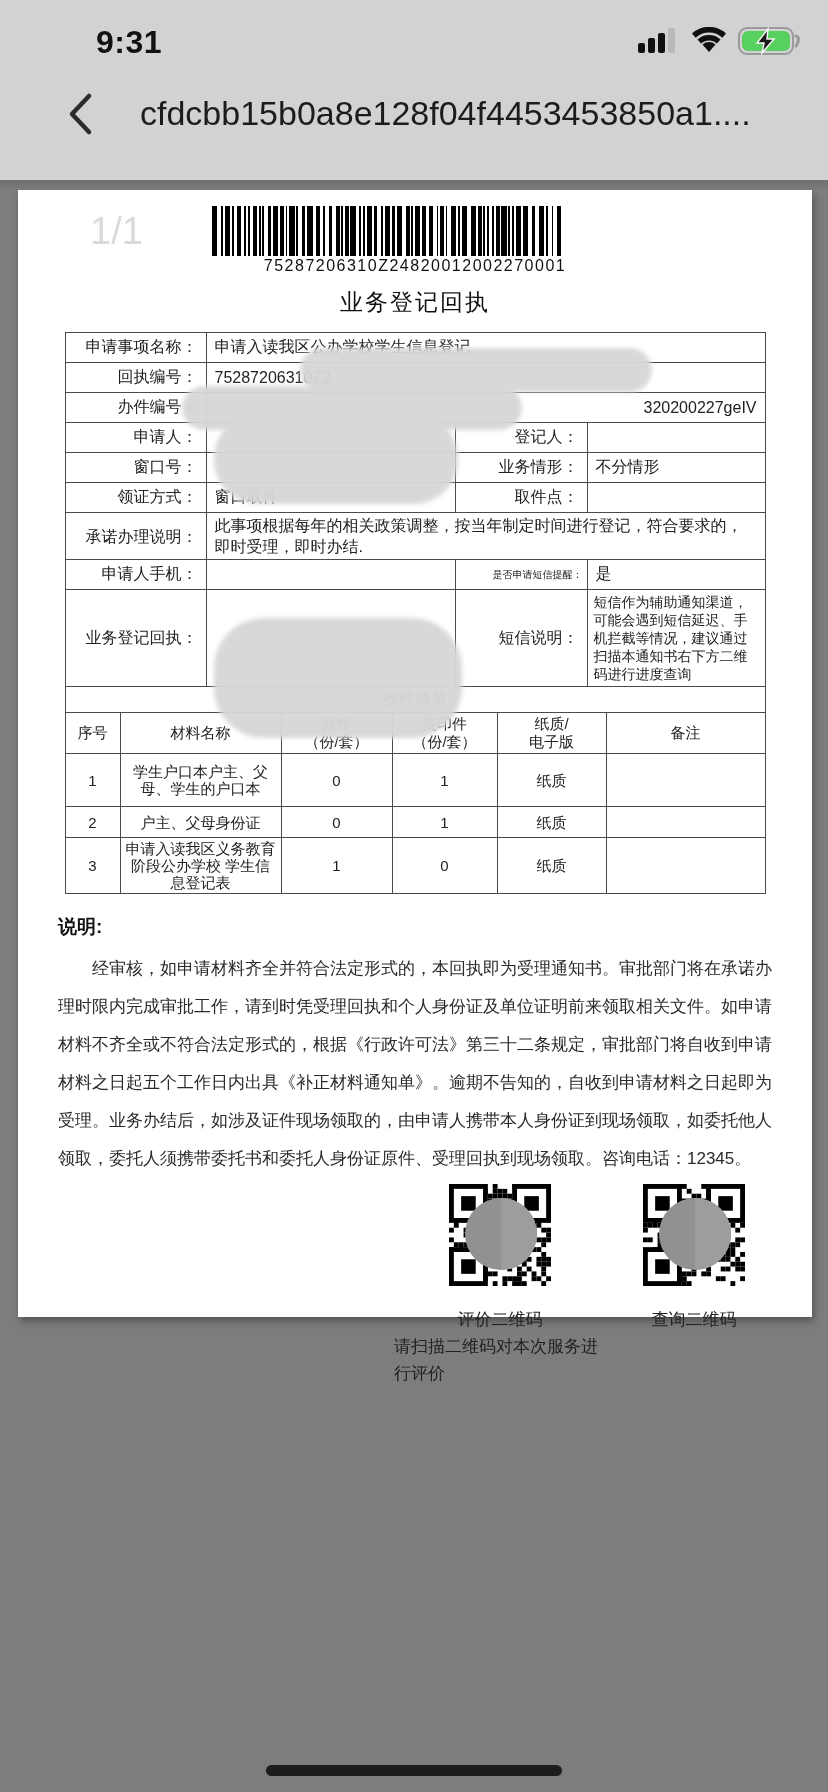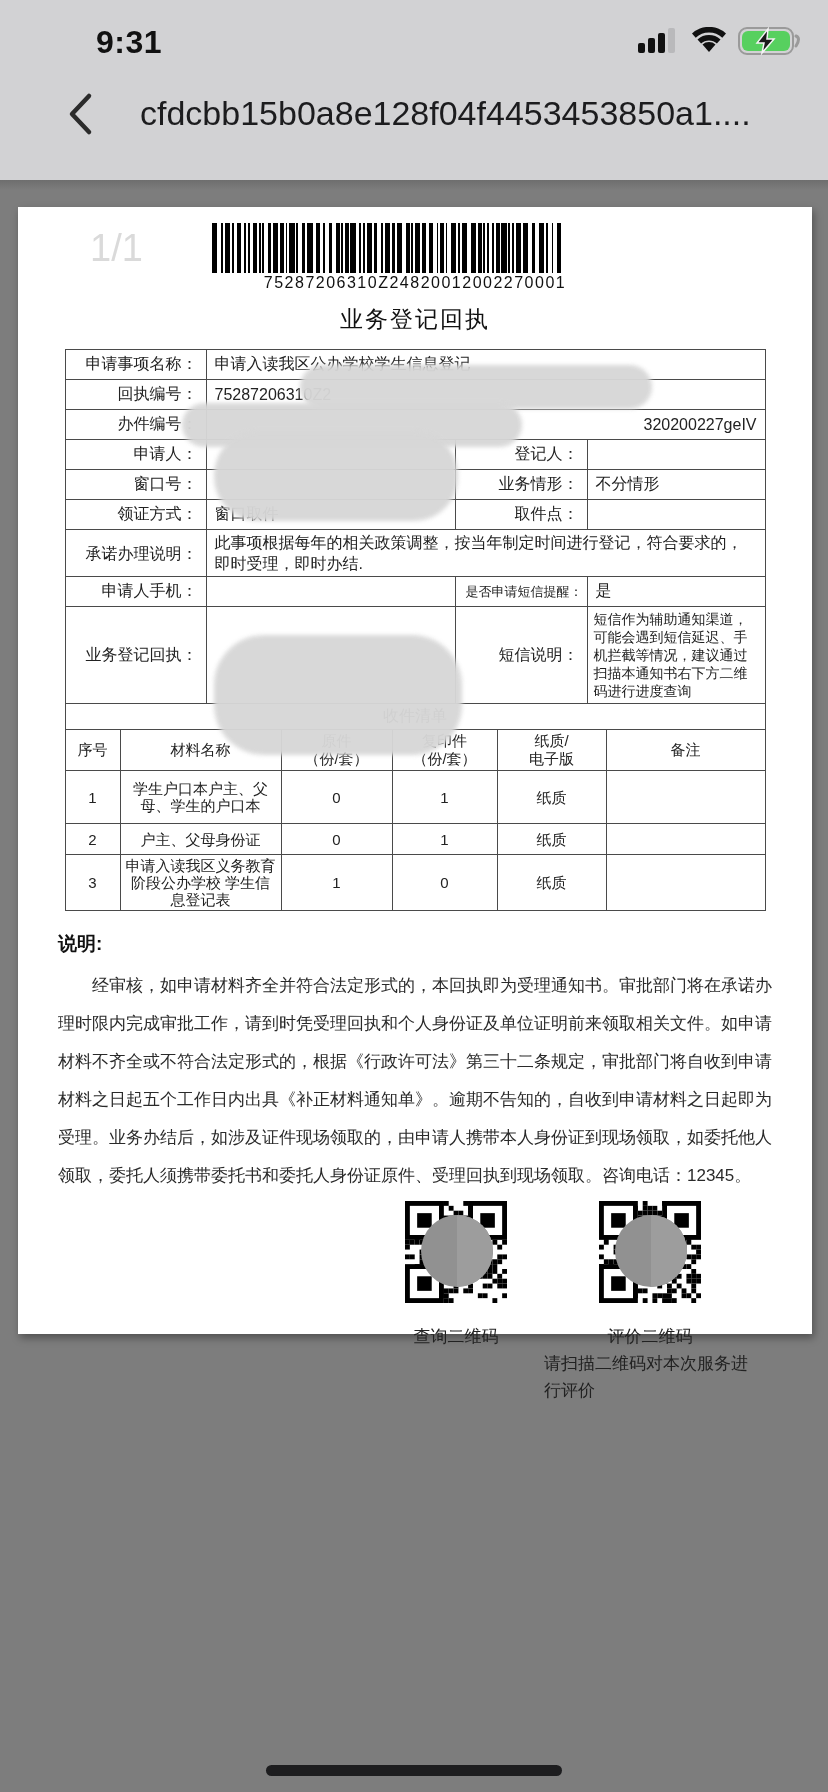--- a/index.html
+++ b/index.html
@@ -11,37 +11,37 @@
                  background:linear-gradient(#6e6e6e,rgba(125,125,125,0));}
   .statusbar{position:absolute;top:22px;left:0;width:828px;height:44px;display:flex;align-items:center;}
   .time{position:absolute;left:52px;top:2px;font-size:32px;font-weight:bold;color:#111;letter-spacing:.5px;margin-left:44px;}
   .sb-icons{position:absolute;right:26px;top:4px;display:flex;align-items:center;gap:10px;}
   .navbar{position:absolute;top:86px;left:0;width:828px;height:64px;display:flex;align-items:center;margin-left:28px;}
   .back-btn{position:absolute;left:28px;top:2px;width:48px;height:52px;display:flex;align-items:center;justify-content:center;cursor:pointer;}
   .nav-title{position:absolute;left:112px;top:8px;width:660px;font-size:34px;color:#1c1c1e;
              white-space:nowrap;overflow:hidden;}
   
   .doc-area{position:absolute;top:190px;left:0;width:828px;height:1602px;}
-  .page{position:absolute;left:18px;top:17px;width:794px;height:1127px;background:#ffffff;
+  .page{position:absolute;left:18px;top:0;width:794px;height:1127px;background:#ffffff;
         box-shadow:2px 4px 8px rgba(0,0,0,.35);color:#222;}
   .page-badge{position:absolute;left:72px;top:20px;font-size:38px;color:#dadada;}
   .barcode-wrap{padding-top:16px;text-align:center;}
   .barcode{width:406px;height:50px;margin:0 auto;display:flex;}
   .barcode i{display:block;height:100%;}
   .barcode-number{font-size:16px;color:#111;letter-spacing:1.5px;margin-top:1px;}
   .doc-title{text-align:center;font-size:23px;font-weight:normal;color:#111;margin-top:12px;letter-spacing:2px;}
   table{border-collapse:collapse;table-layout:fixed;}
   .info-table{width:700px;margin:14px auto 0;font-size:16px;color:#222;}
   .mat-table{width:700px;margin:-1px auto 0;font-size:15px;color:#222;}
   td,th{border:1px solid #4a4a4a;padding:2px 8px;overflow:hidden;}
   .lbl{text-align:right;white-space:nowrap;color:#222;}
   .r-s td{height:25px;}
   .r-d td{height:40px;line-height:21px;}
   .r-t td{height:74px;}
-  .tight{font-size:13px;padding-right:4px;}
+  .tight{font-size:10px;padding-right:4px;}
   .small{font-size:14px;line-height:18px;padding:3px 6px;}
   .section-title{text-align:center;height:18px;font-size:16px;padding:2px;}
   .mat-table th{font-weight:normal;text-align:center;white-space:pre-line;line-height:18px;height:38px;padding:1px 4px;}
   .mat-table td{text-align:center;line-height:17px;padding:2px 4px;}
   .mh1 td{height:48px;}
   .mh2 td{height:26px;}
   .mh3 td{height:44px;}
   
   .notes{width:714px;margin:20px auto 0;}
   .notes-heading{font-size:19px;font-weight:bold;color:#111;}
@@ -281,154 +281,20 @@
         </tr>
       </tbody>
         </table>
 
       <div class="notes">
         <div class="notes-heading">说明:</div>
         <p class="notes-body">经审核，如申请材料齐全并符合法定形式的，本回执即为受理通知书。审批部门将在承诺办理时限内完成审批工作，请到时凭受理回执和个人身份证及单位证明前来领取相关文件。如申请材料不齐全或不符合法定形式的，根据《行政许可法》第三十二条规定，审批部门将自收到申请材料之日起五个工作日内出具《补正材料通知单》。逾期不告知的，自收到申请材料之日起即为受理。业务办结后，如涉及证件现场领取的，由申请人携带本人身份证到现场领取，如委托他人领取，委托人须携带委托书和委托人身份证原件、受理回执到现场领取。咨询电话：12345。</p>
       </div>
 
       <div class="qr-row">
-        <div class="qr-col narrow">
-          <div class="qr-box" id="qr2"><svg width="102" height="102" viewBox="0 0 102 102">
-                <rect x="34" y="0" width="4.857142857142857" height="4.857142857142857" fill="#000"></rect>
-                <rect x="38.857142857142854" y="0" width="4.857142857142857" height="4.857142857142857" fill="#000"></rect>
-                <rect x="58.28571428571428" y="0" width="4.857142857142857" height="4.857142857142857" fill="#000"></rect>
-                <rect x="63.14285714285714" y="0" width="4.857142857142857" height="4.857142857142857" fill="#000"></rect>
-                <rect x="43.71428571428571" y="4.857142857142857" width="4.857142857142857" height="4.857142857142857" fill="#000"></rect>
-                <rect x="63.14285714285714" y="4.857142857142857" width="4.857142857142857" height="4.857142857142857" fill="#000"></rect>
-                <rect x="48.57142857142857" y="9.714285714285714" width="4.857142857142857" height="4.857142857142857" fill="#000"></rect>
-                <rect x="53.42857142857142" y="9.714285714285714" width="4.857142857142857" height="4.857142857142857" fill="#000"></rect>
-                <rect x="63.14285714285714" y="9.714285714285714" width="4.857142857142857" height="4.857142857142857" fill="#000"></rect>
-                <rect x="34" y="14.57142857142857" width="4.857142857142857" height="4.857142857142857" fill="#000"></rect>
-                <rect x="38.857142857142854" y="14.57142857142857" width="4.857142857142857" height="4.857142857142857" fill="#000"></rect>
-                <rect x="43.71428571428571" y="14.57142857142857" width="4.857142857142857" height="4.857142857142857" fill="#000"></rect>
-                <rect x="58.28571428571428" y="14.57142857142857" width="4.857142857142857" height="4.857142857142857" fill="#000"></rect>
-                <rect x="38.857142857142854" y="19.428571428571427" width="4.857142857142857" height="4.857142857142857" fill="#000"></rect>
-                <rect x="43.71428571428571" y="19.428571428571427" width="4.857142857142857" height="4.857142857142857" fill="#000"></rect>
-                <rect x="53.42857142857142" y="19.428571428571427" width="4.857142857142857" height="4.857142857142857" fill="#000"></rect>
-                <rect x="63.14285714285714" y="19.428571428571427" width="4.857142857142857" height="4.857142857142857" fill="#000"></rect>
-                <rect x="34" y="24.285714285714285" width="4.857142857142857" height="4.857142857142857" fill="#000"></rect>
-                <rect x="38.857142857142854" y="24.285714285714285" width="4.857142857142857" height="4.857142857142857" fill="#000"></rect>
-                <rect x="43.71428571428571" y="24.285714285714285" width="4.857142857142857" height="4.857142857142857" fill="#000"></rect>
-                <rect x="53.42857142857142" y="24.285714285714285" width="4.857142857142857" height="4.857142857142857" fill="#000"></rect>
-                <rect x="58.28571428571428" y="24.285714285714285" width="4.857142857142857" height="4.857142857142857" fill="#000"></rect>
-                <rect x="63.14285714285714" y="24.285714285714285" width="4.857142857142857" height="4.857142857142857" fill="#000"></rect>
-                <rect x="34" y="29.14285714285714" width="4.857142857142857" height="4.857142857142857" fill="#000"></rect>
-                <rect x="48.57142857142857" y="29.14285714285714" width="4.857142857142857" height="4.857142857142857" fill="#000"></rect>
-                <rect x="53.42857142857142" y="29.14285714285714" width="4.857142857142857" height="4.857142857142857" fill="#000"></rect>
-                <rect x="9.714285714285714" y="34" width="4.857142857142857" height="4.857142857142857" fill="#000"></rect>
-                <rect x="29.14285714285714" y="34" width="4.857142857142857" height="4.857142857142857" fill="#000"></rect>
-                <rect x="48.57142857142857" y="34" width="4.857142857142857" height="4.857142857142857" fill="#000"></rect>
-                <rect x="0" y="38.857142857142854" width="4.857142857142857" height="4.857142857142857" fill="#000"></rect>
-                <rect x="4.857142857142857" y="38.857142857142854" width="4.857142857142857" height="4.857142857142857" fill="#000"></rect>
-                <rect x="9.714285714285714" y="38.857142857142854" width="4.857142857142857" height="4.857142857142857" fill="#000"></rect>
-                <rect x="14.57142857142857" y="38.857142857142854" width="4.857142857142857" height="4.857142857142857" fill="#000"></rect>
-                <rect x="38.857142857142854" y="38.857142857142854" width="4.857142857142857" height="4.857142857142857" fill="#000"></rect>
-                <rect x="43.71428571428571" y="38.857142857142854" width="4.857142857142857" height="4.857142857142857" fill="#000"></rect>
-                <rect x="48.57142857142857" y="38.857142857142854" width="4.857142857142857" height="4.857142857142857" fill="#000"></rect>
-                <rect x="63.14285714285714" y="38.857142857142854" width="4.857142857142857" height="4.857142857142857" fill="#000"></rect>
-                <rect x="68" y="38.857142857142854" width="4.857142857142857" height="4.857142857142857" fill="#000"></rect>
-                <rect x="72.85714285714285" y="38.857142857142854" width="4.857142857142857" height="4.857142857142857" fill="#000"></rect>
-                <rect x="77.71428571428571" y="38.857142857142854" width="4.857142857142857" height="4.857142857142857" fill="#000"></rect>
-                <rect x="87.42857142857142" y="38.857142857142854" width="4.857142857142857" height="4.857142857142857" fill="#000"></rect>
-                <rect x="97.14285714285714" y="38.857142857142854" width="4.857142857142857" height="4.857142857142857" fill="#000"></rect>
-                <rect x="0" y="43.71428571428571" width="4.857142857142857" height="4.857142857142857" fill="#000"></rect>
-                <rect x="34" y="43.71428571428571" width="4.857142857142857" height="4.857142857142857" fill="#000"></rect>
-                <rect x="38.857142857142854" y="43.71428571428571" width="4.857142857142857" height="4.857142857142857" fill="#000"></rect>
-                <rect x="43.71428571428571" y="43.71428571428571" width="4.857142857142857" height="4.857142857142857" fill="#000"></rect>
-                <rect x="48.57142857142857" y="43.71428571428571" width="4.857142857142857" height="4.857142857142857" fill="#000"></rect>
-                <rect x="53.42857142857142" y="43.71428571428571" width="4.857142857142857" height="4.857142857142857" fill="#000"></rect>
-                <rect x="58.28571428571428" y="43.71428571428571" width="4.857142857142857" height="4.857142857142857" fill="#000"></rect>
-                <rect x="72.85714285714285" y="43.71428571428571" width="4.857142857142857" height="4.857142857142857" fill="#000"></rect>
-                <rect x="77.71428571428571" y="43.71428571428571" width="4.857142857142857" height="4.857142857142857" fill="#000"></rect>
-                <rect x="92.28571428571428" y="43.71428571428571" width="4.857142857142857" height="4.857142857142857" fill="#000"></rect>
-                <rect x="14.57142857142857" y="48.57142857142857" width="4.857142857142857" height="4.857142857142857" fill="#000"></rect>
-                <rect x="19.428571428571427" y="48.57142857142857" width="4.857142857142857" height="4.857142857142857" fill="#000"></rect>
-                <rect x="24.285714285714285" y="48.57142857142857" width="4.857142857142857" height="4.857142857142857" fill="#000"></rect>
-                <rect x="53.42857142857142" y="48.57142857142857" width="4.857142857142857" height="4.857142857142857" fill="#000"></rect>
-                <rect x="58.28571428571428" y="48.57142857142857" width="4.857142857142857" height="4.857142857142857" fill="#000"></rect>
-                <rect x="68" y="48.57142857142857" width="4.857142857142857" height="4.857142857142857" fill="#000"></rect>
-                <rect x="77.71428571428571" y="48.57142857142857" width="4.857142857142857" height="4.857142857142857" fill="#000"></rect>
-                <rect x="82.57142857142857" y="48.57142857142857" width="4.857142857142857" height="4.857142857142857" fill="#000"></rect>
-                <rect x="0" y="53.42857142857142" width="4.857142857142857" height="4.857142857142857" fill="#000"></rect>
-                <rect x="4.857142857142857" y="53.42857142857142" width="4.857142857142857" height="4.857142857142857" fill="#000"></rect>
-                <rect x="14.57142857142857" y="53.42857142857142" width="4.857142857142857" height="4.857142857142857" fill="#000"></rect>
-                <rect x="19.428571428571427" y="53.42857142857142" width="4.857142857142857" height="4.857142857142857" fill="#000"></rect>
-                <rect x="24.285714285714285" y="53.42857142857142" width="4.857142857142857" height="4.857142857142857" fill="#000"></rect>
-                <rect x="29.14285714285714" y="53.42857142857142" width="4.857142857142857" height="4.857142857142857" fill="#000"></rect>
-                <rect x="38.857142857142854" y="53.42857142857142" width="4.857142857142857" height="4.857142857142857" fill="#000"></rect>
-                <rect x="63.14285714285714" y="53.42857142857142" width="4.857142857142857" height="4.857142857142857" fill="#000"></rect>
-                <rect x="77.71428571428571" y="53.42857142857142" width="4.857142857142857" height="4.857142857142857" fill="#000"></rect>
-                <rect x="92.28571428571428" y="53.42857142857142" width="4.857142857142857" height="4.857142857142857" fill="#000"></rect>
-                <rect x="97.14285714285714" y="53.42857142857142" width="4.857142857142857" height="4.857142857142857" fill="#000"></rect>
-                <rect x="14.57142857142857" y="58.28571428571428" width="4.857142857142857" height="4.857142857142857" fill="#000"></rect>
-                <rect x="29.14285714285714" y="58.28571428571428" width="4.857142857142857" height="4.857142857142857" fill="#000"></rect>
-                <rect x="53.42857142857142" y="58.28571428571428" width="4.857142857142857" height="4.857142857142857" fill="#000"></rect>
-                <rect x="82.57142857142857" y="58.28571428571428" width="4.857142857142857" height="4.857142857142857" fill="#000"></rect>
-                <rect x="87.42857142857142" y="58.28571428571428" width="4.857142857142857" height="4.857142857142857" fill="#000"></rect>
-                <rect x="92.28571428571428" y="58.28571428571428" width="4.857142857142857" height="4.857142857142857" fill="#000"></rect>
-                <rect x="9.714285714285714" y="63.14285714285714" width="4.857142857142857" height="4.857142857142857" fill="#000"></rect>
-                <rect x="14.57142857142857" y="63.14285714285714" width="4.857142857142857" height="4.857142857142857" fill="#000"></rect>
-                <rect x="19.428571428571427" y="63.14285714285714" width="4.857142857142857" height="4.857142857142857" fill="#000"></rect>
-                <rect x="24.285714285714285" y="63.14285714285714" width="4.857142857142857" height="4.857142857142857" fill="#000"></rect>
-                <rect x="48.57142857142857" y="63.14285714285714" width="4.857142857142857" height="4.857142857142857" fill="#000"></rect>
-                <rect x="68" y="63.14285714285714" width="4.857142857142857" height="4.857142857142857" fill="#000"></rect>
-                <rect x="82.57142857142857" y="63.14285714285714" width="4.857142857142857" height="4.857142857142857" fill="#000"></rect>
-                <rect x="87.42857142857142" y="63.14285714285714" width="4.857142857142857" height="4.857142857142857" fill="#000"></rect>
-                <rect x="43.71428571428571" y="68" width="4.857142857142857" height="4.857142857142857" fill="#000"></rect>
-                <rect x="53.42857142857142" y="68" width="4.857142857142857" height="4.857142857142857" fill="#000"></rect>
-                <rect x="58.28571428571428" y="68" width="4.857142857142857" height="4.857142857142857" fill="#000"></rect>
-                <rect x="77.71428571428571" y="68" width="4.857142857142857" height="4.857142857142857" fill="#000"></rect>
-                <rect x="82.57142857142857" y="68" width="4.857142857142857" height="4.857142857142857" fill="#000"></rect>
-                <rect x="87.42857142857142" y="68" width="4.857142857142857" height="4.857142857142857" fill="#000"></rect>
-                <rect x="97.14285714285714" y="68" width="4.857142857142857" height="4.857142857142857" fill="#000"></rect>
-                <rect x="34" y="72.85714285714285" width="4.857142857142857" height="4.857142857142857" fill="#000"></rect>
-                <rect x="72.85714285714285" y="72.85714285714285" width="4.857142857142857" height="4.857142857142857" fill="#000"></rect>
-                <rect x="77.71428571428571" y="72.85714285714285" width="4.857142857142857" height="4.857142857142857" fill="#000"></rect>
-                <rect x="82.57142857142857" y="72.85714285714285" width="4.857142857142857" height="4.857142857142857" fill="#000"></rect>
-                <rect x="92.28571428571428" y="72.85714285714285" width="4.857142857142857" height="4.857142857142857" fill="#000"></rect>
-                <rect x="58.28571428571428" y="77.71428571428571" width="4.857142857142857" height="4.857142857142857" fill="#000"></rect>
-                <rect x="87.42857142857142" y="77.71428571428571" width="4.857142857142857" height="4.857142857142857" fill="#000"></rect>
-                <rect x="92.28571428571428" y="77.71428571428571" width="4.857142857142857" height="4.857142857142857" fill="#000"></rect>
-                <rect x="97.14285714285714" y="77.71428571428571" width="4.857142857142857" height="4.857142857142857" fill="#000"></rect>
-                <rect x="48.57142857142857" y="82.57142857142857" width="4.857142857142857" height="4.857142857142857" fill="#000"></rect>
-                <rect x="63.14285714285714" y="82.57142857142857" width="4.857142857142857" height="4.857142857142857" fill="#000"></rect>
-                <rect x="77.71428571428571" y="82.57142857142857" width="4.857142857142857" height="4.857142857142857" fill="#000"></rect>
-                <rect x="82.57142857142857" y="82.57142857142857" width="4.857142857142857" height="4.857142857142857" fill="#000"></rect>
-                <rect x="92.28571428571428" y="82.57142857142857" width="4.857142857142857" height="4.857142857142857" fill="#000"></rect>
-                <rect x="97.14285714285714" y="82.57142857142857" width="4.857142857142857" height="4.857142857142857" fill="#000"></rect>
-                <rect x="34" y="87.42857142857142" width="4.857142857142857" height="4.857142857142857" fill="#000"></rect>
-                <rect x="38.857142857142854" y="87.42857142857142" width="4.857142857142857" height="4.857142857142857" fill="#000"></rect>
-                <rect x="43.71428571428571" y="87.42857142857142" width="4.857142857142857" height="4.857142857142857" fill="#000"></rect>
-                <rect x="48.57142857142857" y="87.42857142857142" width="4.857142857142857" height="4.857142857142857" fill="#000"></rect>
-                <rect x="58.28571428571428" y="87.42857142857142" width="4.857142857142857" height="4.857142857142857" fill="#000"></rect>
-                <rect x="63.14285714285714" y="87.42857142857142" width="4.857142857142857" height="4.857142857142857" fill="#000"></rect>
-                <rect x="34" y="92.28571428571428" width="4.857142857142857" height="4.857142857142857" fill="#000"></rect>
-                <rect x="38.857142857142854" y="92.28571428571428" width="4.857142857142857" height="4.857142857142857" fill="#000"></rect>
-                <rect x="72.85714285714285" y="92.28571428571428" width="4.857142857142857" height="4.857142857142857" fill="#000"></rect>
-                <rect x="77.71428571428571" y="92.28571428571428" width="4.857142857142857" height="4.857142857142857" fill="#000"></rect>
-                <rect x="97.14285714285714" y="92.28571428571428" width="4.857142857142857" height="4.857142857142857" fill="#000"></rect>
-                <rect x="38.857142857142854" y="97.14285714285714" width="4.857142857142857" height="4.857142857142857" fill="#000"></rect>
-                <rect x="43.71428571428571" y="97.14285714285714" width="4.857142857142857" height="4.857142857142857" fill="#000"></rect>
-                <rect x="87.42857142857142" y="97.14285714285714" width="4.857142857142857" height="4.857142857142857" fill="#000"></rect>
-                <rect x="2.4285714285714284" y="2.4285714285714284" width="34" height="34" fill="none" stroke="#000" stroke-width="4.857142857142857"></rect>
-                <rect x="12.142857142857142" y="12.142857142857142" width="14.57142857142857" height="14.57142857142857" fill="#000"></rect>
-                <rect x="65.57142857142858" y="2.4285714285714284" width="34" height="34" fill="none" stroke="#000" stroke-width="4.857142857142857"></rect>
-                <rect x="75.28571428571429" y="12.142857142857142" width="14.57142857142857" height="14.57142857142857" fill="#000"></rect>
-                <rect x="2.4285714285714284" y="65.57142857142858" width="34" height="34" fill="none" stroke="#000" stroke-width="4.857142857142857"></rect>
-                <rect x="12.142857142857142" y="75.28571428571429" width="14.57142857142857" height="14.57142857142857" fill="#000"></rect>
-                <circle cx="52" cy="50" r="36" fill="#919191"></circle>
-                <path d="M52 14 a36 36 0 0 1 0 72 Z" fill="#9d9d9d"></path>
-              </svg></div>
-          <div class="qr-caption">查询二维码</div>
-        </div>
         <div class="qr-col wide">
           <div class="qr-box" id="qr1"><svg width="102" height="102" viewBox="0 0 102 102">
                 <rect x="43.71428571428571" y="0" width="4.857142857142857" height="4.857142857142857" fill="#000"></rect>
                 <rect x="63.14285714285714" y="0" width="4.857142857142857" height="4.857142857142857" fill="#000"></rect>
                 <rect x="34" y="4.857142857142857" width="4.857142857142857" height="4.857142857142857" fill="#000"></rect>
                 <rect x="43.71428571428571" y="4.857142857142857" width="4.857142857142857" height="4.857142857142857" fill="#000"></rect>
                 <rect x="48.57142857142857" y="4.857142857142857" width="4.857142857142857" height="4.857142857142857" fill="#000"></rect>
                 <rect x="53.42857142857142" y="4.857142857142857" width="4.857142857142857" height="4.857142857142857" fill="#000"></rect>
                 <rect x="38.857142857142854" y="9.714285714285714" width="4.857142857142857" height="4.857142857142857" fill="#000"></rect>
                 <rect x="43.71428571428571" y="9.714285714285714" width="4.857142857142857" height="4.857142857142857" fill="#000"></rect>
@@ -560,20 +426,154 @@
                 <rect x="65.57142857142858" y="2.4285714285714284" width="34" height="34" fill="none" stroke="#000" stroke-width="4.857142857142857"></rect>
                 <rect x="75.28571428571429" y="12.142857142857142" width="14.57142857142857" height="14.57142857142857" fill="#000"></rect>
                 <rect x="2.4285714285714284" y="65.57142857142858" width="34" height="34" fill="none" stroke="#000" stroke-width="4.857142857142857"></rect>
                 <rect x="12.142857142857142" y="75.28571428571429" width="14.57142857142857" height="14.57142857142857" fill="#000"></rect>
                 <circle cx="52" cy="50" r="36" fill="#919191"></circle>
                 <path d="M52 14 a36 36 0 0 1 0 72 Z" fill="#9d9d9d"></path>
               </svg></div>
           <div class="qr-caption">评价二维码</div>
           <div class="qr-sub">请扫描二维码对本次服务进行评价</div>
         </div>
+        <div class="qr-col narrow">
+          <div class="qr-box" id="qr2"><svg width="102" height="102" viewBox="0 0 102 102">
+                <rect x="34" y="0" width="4.857142857142857" height="4.857142857142857" fill="#000"></rect>
+                <rect x="38.857142857142854" y="0" width="4.857142857142857" height="4.857142857142857" fill="#000"></rect>
+                <rect x="58.28571428571428" y="0" width="4.857142857142857" height="4.857142857142857" fill="#000"></rect>
+                <rect x="63.14285714285714" y="0" width="4.857142857142857" height="4.857142857142857" fill="#000"></rect>
+                <rect x="43.71428571428571" y="4.857142857142857" width="4.857142857142857" height="4.857142857142857" fill="#000"></rect>
+                <rect x="63.14285714285714" y="4.857142857142857" width="4.857142857142857" height="4.857142857142857" fill="#000"></rect>
+                <rect x="48.57142857142857" y="9.714285714285714" width="4.857142857142857" height="4.857142857142857" fill="#000"></rect>
+                <rect x="53.42857142857142" y="9.714285714285714" width="4.857142857142857" height="4.857142857142857" fill="#000"></rect>
+                <rect x="63.14285714285714" y="9.714285714285714" width="4.857142857142857" height="4.857142857142857" fill="#000"></rect>
+                <rect x="34" y="14.57142857142857" width="4.857142857142857" height="4.857142857142857" fill="#000"></rect>
+                <rect x="38.857142857142854" y="14.57142857142857" width="4.857142857142857" height="4.857142857142857" fill="#000"></rect>
+                <rect x="43.71428571428571" y="14.57142857142857" width="4.857142857142857" height="4.857142857142857" fill="#000"></rect>
+                <rect x="58.28571428571428" y="14.57142857142857" width="4.857142857142857" height="4.857142857142857" fill="#000"></rect>
+                <rect x="38.857142857142854" y="19.428571428571427" width="4.857142857142857" height="4.857142857142857" fill="#000"></rect>
+                <rect x="43.71428571428571" y="19.428571428571427" width="4.857142857142857" height="4.857142857142857" fill="#000"></rect>
+                <rect x="53.42857142857142" y="19.428571428571427" width="4.857142857142857" height="4.857142857142857" fill="#000"></rect>
+                <rect x="63.14285714285714" y="19.428571428571427" width="4.857142857142857" height="4.857142857142857" fill="#000"></rect>
+                <rect x="34" y="24.285714285714285" width="4.857142857142857" height="4.857142857142857" fill="#000"></rect>
+                <rect x="38.857142857142854" y="24.285714285714285" width="4.857142857142857" height="4.857142857142857" fill="#000"></rect>
+                <rect x="43.71428571428571" y="24.285714285714285" width="4.857142857142857" height="4.857142857142857" fill="#000"></rect>
+                <rect x="53.42857142857142" y="24.285714285714285" width="4.857142857142857" height="4.857142857142857" fill="#000"></rect>
+                <rect x="58.28571428571428" y="24.285714285714285" width="4.857142857142857" height="4.857142857142857" fill="#000"></rect>
+                <rect x="63.14285714285714" y="24.285714285714285" width="4.857142857142857" height="4.857142857142857" fill="#000"></rect>
+                <rect x="34" y="29.14285714285714" width="4.857142857142857" height="4.857142857142857" fill="#000"></rect>
+                <rect x="48.57142857142857" y="29.14285714285714" width="4.857142857142857" height="4.857142857142857" fill="#000"></rect>
+                <rect x="53.42857142857142" y="29.14285714285714" width="4.857142857142857" height="4.857142857142857" fill="#000"></rect>
+                <rect x="9.714285714285714" y="34" width="4.857142857142857" height="4.857142857142857" fill="#000"></rect>
+                <rect x="29.14285714285714" y="34" width="4.857142857142857" height="4.857142857142857" fill="#000"></rect>
+                <rect x="48.57142857142857" y="34" width="4.857142857142857" height="4.857142857142857" fill="#000"></rect>
+                <rect x="0" y="38.857142857142854" width="4.857142857142857" height="4.857142857142857" fill="#000"></rect>
+                <rect x="4.857142857142857" y="38.857142857142854" width="4.857142857142857" height="4.857142857142857" fill="#000"></rect>
+                <rect x="9.714285714285714" y="38.857142857142854" width="4.857142857142857" height="4.857142857142857" fill="#000"></rect>
+                <rect x="14.57142857142857" y="38.857142857142854" width="4.857142857142857" height="4.857142857142857" fill="#000"></rect>
+                <rect x="38.857142857142854" y="38.857142857142854" width="4.857142857142857" height="4.857142857142857" fill="#000"></rect>
+                <rect x="43.71428571428571" y="38.857142857142854" width="4.857142857142857" height="4.857142857142857" fill="#000"></rect>
+                <rect x="48.57142857142857" y="38.857142857142854" width="4.857142857142857" height="4.857142857142857" fill="#000"></rect>
+                <rect x="63.14285714285714" y="38.857142857142854" width="4.857142857142857" height="4.857142857142857" fill="#000"></rect>
+                <rect x="68" y="38.857142857142854" width="4.857142857142857" height="4.857142857142857" fill="#000"></rect>
+                <rect x="72.85714285714285" y="38.857142857142854" width="4.857142857142857" height="4.857142857142857" fill="#000"></rect>
+                <rect x="77.71428571428571" y="38.857142857142854" width="4.857142857142857" height="4.857142857142857" fill="#000"></rect>
+                <rect x="87.42857142857142" y="38.857142857142854" width="4.857142857142857" height="4.857142857142857" fill="#000"></rect>
+                <rect x="97.14285714285714" y="38.857142857142854" width="4.857142857142857" height="4.857142857142857" fill="#000"></rect>
+                <rect x="0" y="43.71428571428571" width="4.857142857142857" height="4.857142857142857" fill="#000"></rect>
+                <rect x="34" y="43.71428571428571" width="4.857142857142857" height="4.857142857142857" fill="#000"></rect>
+                <rect x="38.857142857142854" y="43.71428571428571" width="4.857142857142857" height="4.857142857142857" fill="#000"></rect>
+                <rect x="43.71428571428571" y="43.71428571428571" width="4.857142857142857" height="4.857142857142857" fill="#000"></rect>
+                <rect x="48.57142857142857" y="43.71428571428571" width="4.857142857142857" height="4.857142857142857" fill="#000"></rect>
+                <rect x="53.42857142857142" y="43.71428571428571" width="4.857142857142857" height="4.857142857142857" fill="#000"></rect>
+                <rect x="58.28571428571428" y="43.71428571428571" width="4.857142857142857" height="4.857142857142857" fill="#000"></rect>
+                <rect x="72.85714285714285" y="43.71428571428571" width="4.857142857142857" height="4.857142857142857" fill="#000"></rect>
+                <rect x="77.71428571428571" y="43.71428571428571" width="4.857142857142857" height="4.857142857142857" fill="#000"></rect>
+                <rect x="92.28571428571428" y="43.71428571428571" width="4.857142857142857" height="4.857142857142857" fill="#000"></rect>
+                <rect x="14.57142857142857" y="48.57142857142857" width="4.857142857142857" height="4.857142857142857" fill="#000"></rect>
+                <rect x="19.428571428571427" y="48.57142857142857" width="4.857142857142857" height="4.857142857142857" fill="#000"></rect>
+                <rect x="24.285714285714285" y="48.57142857142857" width="4.857142857142857" height="4.857142857142857" fill="#000"></rect>
+                <rect x="53.42857142857142" y="48.57142857142857" width="4.857142857142857" height="4.857142857142857" fill="#000"></rect>
+                <rect x="58.28571428571428" y="48.57142857142857" width="4.857142857142857" height="4.857142857142857" fill="#000"></rect>
+                <rect x="68" y="48.57142857142857" width="4.857142857142857" height="4.857142857142857" fill="#000"></rect>
+                <rect x="77.71428571428571" y="48.57142857142857" width="4.857142857142857" height="4.857142857142857" fill="#000"></rect>
+                <rect x="82.57142857142857" y="48.57142857142857" width="4.857142857142857" height="4.857142857142857" fill="#000"></rect>
+                <rect x="0" y="53.42857142857142" width="4.857142857142857" height="4.857142857142857" fill="#000"></rect>
+                <rect x="4.857142857142857" y="53.42857142857142" width="4.857142857142857" height="4.857142857142857" fill="#000"></rect>
+                <rect x="14.57142857142857" y="53.42857142857142" width="4.857142857142857" height="4.857142857142857" fill="#000"></rect>
+                <rect x="19.428571428571427" y="53.42857142857142" width="4.857142857142857" height="4.857142857142857" fill="#000"></rect>
+                <rect x="24.285714285714285" y="53.42857142857142" width="4.857142857142857" height="4.857142857142857" fill="#000"></rect>
+                <rect x="29.14285714285714" y="53.42857142857142" width="4.857142857142857" height="4.857142857142857" fill="#000"></rect>
+                <rect x="38.857142857142854" y="53.42857142857142" width="4.857142857142857" height="4.857142857142857" fill="#000"></rect>
+                <rect x="63.14285714285714" y="53.42857142857142" width="4.857142857142857" height="4.857142857142857" fill="#000"></rect>
+                <rect x="77.71428571428571" y="53.42857142857142" width="4.857142857142857" height="4.857142857142857" fill="#000"></rect>
+                <rect x="92.28571428571428" y="53.42857142857142" width="4.857142857142857" height="4.857142857142857" fill="#000"></rect>
+                <rect x="97.14285714285714" y="53.42857142857142" width="4.857142857142857" height="4.857142857142857" fill="#000"></rect>
+                <rect x="14.57142857142857" y="58.28571428571428" width="4.857142857142857" height="4.857142857142857" fill="#000"></rect>
+                <rect x="29.14285714285714" y="58.28571428571428" width="4.857142857142857" height="4.857142857142857" fill="#000"></rect>
+                <rect x="53.42857142857142" y="58.28571428571428" width="4.857142857142857" height="4.857142857142857" fill="#000"></rect>
+                <rect x="82.57142857142857" y="58.28571428571428" width="4.857142857142857" height="4.857142857142857" fill="#000"></rect>
+                <rect x="87.42857142857142" y="58.28571428571428" width="4.857142857142857" height="4.857142857142857" fill="#000"></rect>
+                <rect x="92.28571428571428" y="58.28571428571428" width="4.857142857142857" height="4.857142857142857" fill="#000"></rect>
+                <rect x="9.714285714285714" y="63.14285714285714" width="4.857142857142857" height="4.857142857142857" fill="#000"></rect>
+                <rect x="14.57142857142857" y="63.14285714285714" width="4.857142857142857" height="4.857142857142857" fill="#000"></rect>
+                <rect x="19.428571428571427" y="63.14285714285714" width="4.857142857142857" height="4.857142857142857" fill="#000"></rect>
+                <rect x="24.285714285714285" y="63.14285714285714" width="4.857142857142857" height="4.857142857142857" fill="#000"></rect>
+                <rect x="48.57142857142857" y="63.14285714285714" width="4.857142857142857" height="4.857142857142857" fill="#000"></rect>
+                <rect x="68" y="63.14285714285714" width="4.857142857142857" height="4.857142857142857" fill="#000"></rect>
+                <rect x="82.57142857142857" y="63.14285714285714" width="4.857142857142857" height="4.857142857142857" fill="#000"></rect>
+                <rect x="87.42857142857142" y="63.14285714285714" width="4.857142857142857" height="4.857142857142857" fill="#000"></rect>
+                <rect x="43.71428571428571" y="68" width="4.857142857142857" height="4.857142857142857" fill="#000"></rect>
+                <rect x="53.42857142857142" y="68" width="4.857142857142857" height="4.857142857142857" fill="#000"></rect>
+                <rect x="58.28571428571428" y="68" width="4.857142857142857" height="4.857142857142857" fill="#000"></rect>
+                <rect x="77.71428571428571" y="68" width="4.857142857142857" height="4.857142857142857" fill="#000"></rect>
+                <rect x="82.57142857142857" y="68" width="4.857142857142857" height="4.857142857142857" fill="#000"></rect>
+                <rect x="87.42857142857142" y="68" width="4.857142857142857" height="4.857142857142857" fill="#000"></rect>
+                <rect x="97.14285714285714" y="68" width="4.857142857142857" height="4.857142857142857" fill="#000"></rect>
+                <rect x="34" y="72.85714285714285" width="4.857142857142857" height="4.857142857142857" fill="#000"></rect>
+                <rect x="72.85714285714285" y="72.85714285714285" width="4.857142857142857" height="4.857142857142857" fill="#000"></rect>
+                <rect x="77.71428571428571" y="72.85714285714285" width="4.857142857142857" height="4.857142857142857" fill="#000"></rect>
+                <rect x="82.57142857142857" y="72.85714285714285" width="4.857142857142857" height="4.857142857142857" fill="#000"></rect>
+                <rect x="92.28571428571428" y="72.85714285714285" width="4.857142857142857" height="4.857142857142857" fill="#000"></rect>
+                <rect x="58.28571428571428" y="77.71428571428571" width="4.857142857142857" height="4.857142857142857" fill="#000"></rect>
+                <rect x="87.42857142857142" y="77.71428571428571" width="4.857142857142857" height="4.857142857142857" fill="#000"></rect>
+                <rect x="92.28571428571428" y="77.71428571428571" width="4.857142857142857" height="4.857142857142857" fill="#000"></rect>
+                <rect x="97.14285714285714" y="77.71428571428571" width="4.857142857142857" height="4.857142857142857" fill="#000"></rect>
+                <rect x="48.57142857142857" y="82.57142857142857" width="4.857142857142857" height="4.857142857142857" fill="#000"></rect>
+                <rect x="63.14285714285714" y="82.57142857142857" width="4.857142857142857" height="4.857142857142857" fill="#000"></rect>
+                <rect x="77.71428571428571" y="82.57142857142857" width="4.857142857142857" height="4.857142857142857" fill="#000"></rect>
+                <rect x="82.57142857142857" y="82.57142857142857" width="4.857142857142857" height="4.857142857142857" fill="#000"></rect>
+                <rect x="92.28571428571428" y="82.57142857142857" width="4.857142857142857" height="4.857142857142857" fill="#000"></rect>
+                <rect x="97.14285714285714" y="82.57142857142857" width="4.857142857142857" height="4.857142857142857" fill="#000"></rect>
+                <rect x="34" y="87.42857142857142" width="4.857142857142857" height="4.857142857142857" fill="#000"></rect>
+                <rect x="38.857142857142854" y="87.42857142857142" width="4.857142857142857" height="4.857142857142857" fill="#000"></rect>
+                <rect x="43.71428571428571" y="87.42857142857142" width="4.857142857142857" height="4.857142857142857" fill="#000"></rect>
+                <rect x="48.57142857142857" y="87.42857142857142" width="4.857142857142857" height="4.857142857142857" fill="#000"></rect>
+                <rect x="58.28571428571428" y="87.42857142857142" width="4.857142857142857" height="4.857142857142857" fill="#000"></rect>
+                <rect x="63.14285714285714" y="87.42857142857142" width="4.857142857142857" height="4.857142857142857" fill="#000"></rect>
+                <rect x="34" y="92.28571428571428" width="4.857142857142857" height="4.857142857142857" fill="#000"></rect>
+                <rect x="38.857142857142854" y="92.28571428571428" width="4.857142857142857" height="4.857142857142857" fill="#000"></rect>
+                <rect x="72.85714285714285" y="92.28571428571428" width="4.857142857142857" height="4.857142857142857" fill="#000"></rect>
+                <rect x="77.71428571428571" y="92.28571428571428" width="4.857142857142857" height="4.857142857142857" fill="#000"></rect>
+                <rect x="97.14285714285714" y="92.28571428571428" width="4.857142857142857" height="4.857142857142857" fill="#000"></rect>
+                <rect x="38.857142857142854" y="97.14285714285714" width="4.857142857142857" height="4.857142857142857" fill="#000"></rect>
+                <rect x="43.71428571428571" y="97.14285714285714" width="4.857142857142857" height="4.857142857142857" fill="#000"></rect>
+                <rect x="87.42857142857142" y="97.14285714285714" width="4.857142857142857" height="4.857142857142857" fill="#000"></rect>
+                <rect x="2.4285714285714284" y="2.4285714285714284" width="34" height="34" fill="none" stroke="#000" stroke-width="4.857142857142857"></rect>
+                <rect x="12.142857142857142" y="12.142857142857142" width="14.57142857142857" height="14.57142857142857" fill="#000"></rect>
+                <rect x="65.57142857142858" y="2.4285714285714284" width="34" height="34" fill="none" stroke="#000" stroke-width="4.857142857142857"></rect>
+                <rect x="75.28571428571429" y="12.142857142857142" width="14.57142857142857" height="14.57142857142857" fill="#000"></rect>
+                <rect x="2.4285714285714284" y="65.57142857142858" width="34" height="34" fill="none" stroke="#000" stroke-width="4.857142857142857"></rect>
+                <rect x="12.142857142857142" y="75.28571428571429" width="14.57142857142857" height="14.57142857142857" fill="#000"></rect>
+                <circle cx="52" cy="50" r="36" fill="#919191"></circle>
+                <path d="M52 14 a36 36 0 0 1 0 72 Z" fill="#9d9d9d"></path>
+              </svg></div>
+          <div class="qr-caption">查询二维码</div>
+        </div>
       </div>
 
       <div class="blob blob-receipt"></div>
       <div class="blob blob-case"></div>
       <div class="blob blob-applicant"></div>
       <div class="blob blob-phone"></div>
     </div>
   </div>
 
   <div class="home-indicator"></div>

